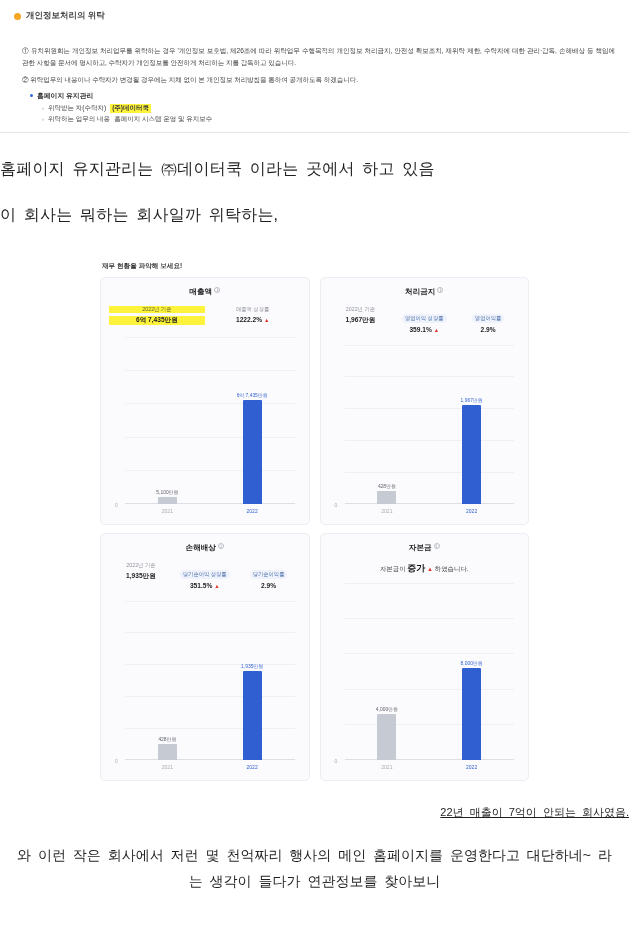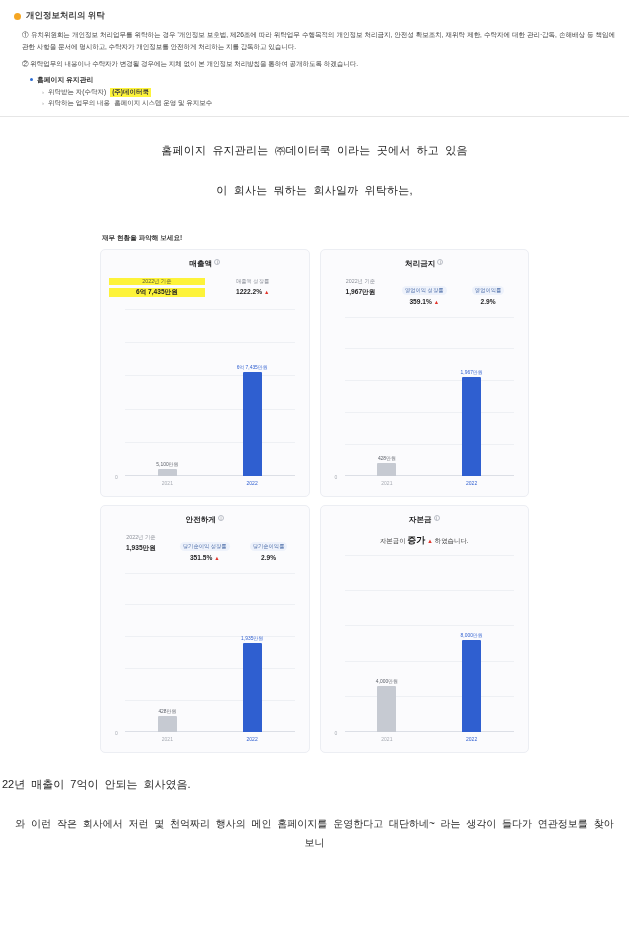--- a/index.html
+++ b/index.html
@@ -17,21 +17,21 @@
   
   .notice {
     padding: 10px 14px 6px 14px;
   }
   .notice-head {
     display: flex;
     align-items: center;
     gap: 5px;
     font-size: 8.5px;
     color: #555;
-    margin-bottom: 7px;
+    margin-bottom: 23px;
   }
   .dot-icon {
     width: 7px; height: 7px;
     border-radius: 50%;
     background: #f5a623;
     flex: 0 0 auto;
   }
   .notice-head-label { font-weight: bold; color: #444; }
 
   .para {
@@ -74,22 +74,21 @@
   }
 
   .divider-line {
     height: 1px;
     background: #e6e6e6;
     margin: 0;
   }
 
   
   .narr {
-    text-align: center;
-    font-size: 11px;
+    font-size: 16px;
     color: #1f1f1f;
     letter-spacing: 0.2px;
     word-spacing: 3px;
   }
   .narr1 { margin: 26px 0 0 0; }
   .narr2 { margin: 25px 0 0 0; }
 
   
   .fin-wrap {
     margin: 36px 0 0 0;
@@ -256,29 +255,30 @@
   }
   .capital-line .big {
     font-size: 9px;
     font-weight: bold;
     color: #111;
   }
   .capital-line .up { color: #e2342a; font-size: 6px; }
 
   
   .narr3 {
-    text-align: left;
+    text-align: right;
     font-size: 11px;
-    margin: 24px 0 0 2px;
+    margin: 24px 0 0 8px;
     color: #1f1f1f;
     word-spacing: 3px;
+    text-decoration: underline;
   }
   .narr4 {
     text-align: center;
-    font-size: 10px;
+    font-size: 14px;
     margin: 22px 0 0 0;
     color: #1f1f1f;
     line-height: 1.9;
     word-spacing: 3px;
     padding: 0 12px;
   }
 </style>
 </head>
 <body>
 
@@ -401,21 +401,21 @@
         </div>
         <div class="xlabels">
           <div class="xlabel">2021</div>
           <div class="xlabel cur">2022</div>
         </div>
       </div>
     </div>
 
     <div class="card">
       <div class="card-title">
-        <span>안전하게</span><span class="info-i">i</span>
+        <span>손해배상</span><span class="info-i">i</span>
       </div>
       <div class="stats">
         <div class="stat">
           <div class="stat-label">2022년 기준</div>
           <div class="stat-val">1,935만원</div>
         </div>
         <div class="stat">
           <div class="stat-label badge">당기순이익 성장률</div>
           <div class="stat-val">
             <span>351.5%</span>

